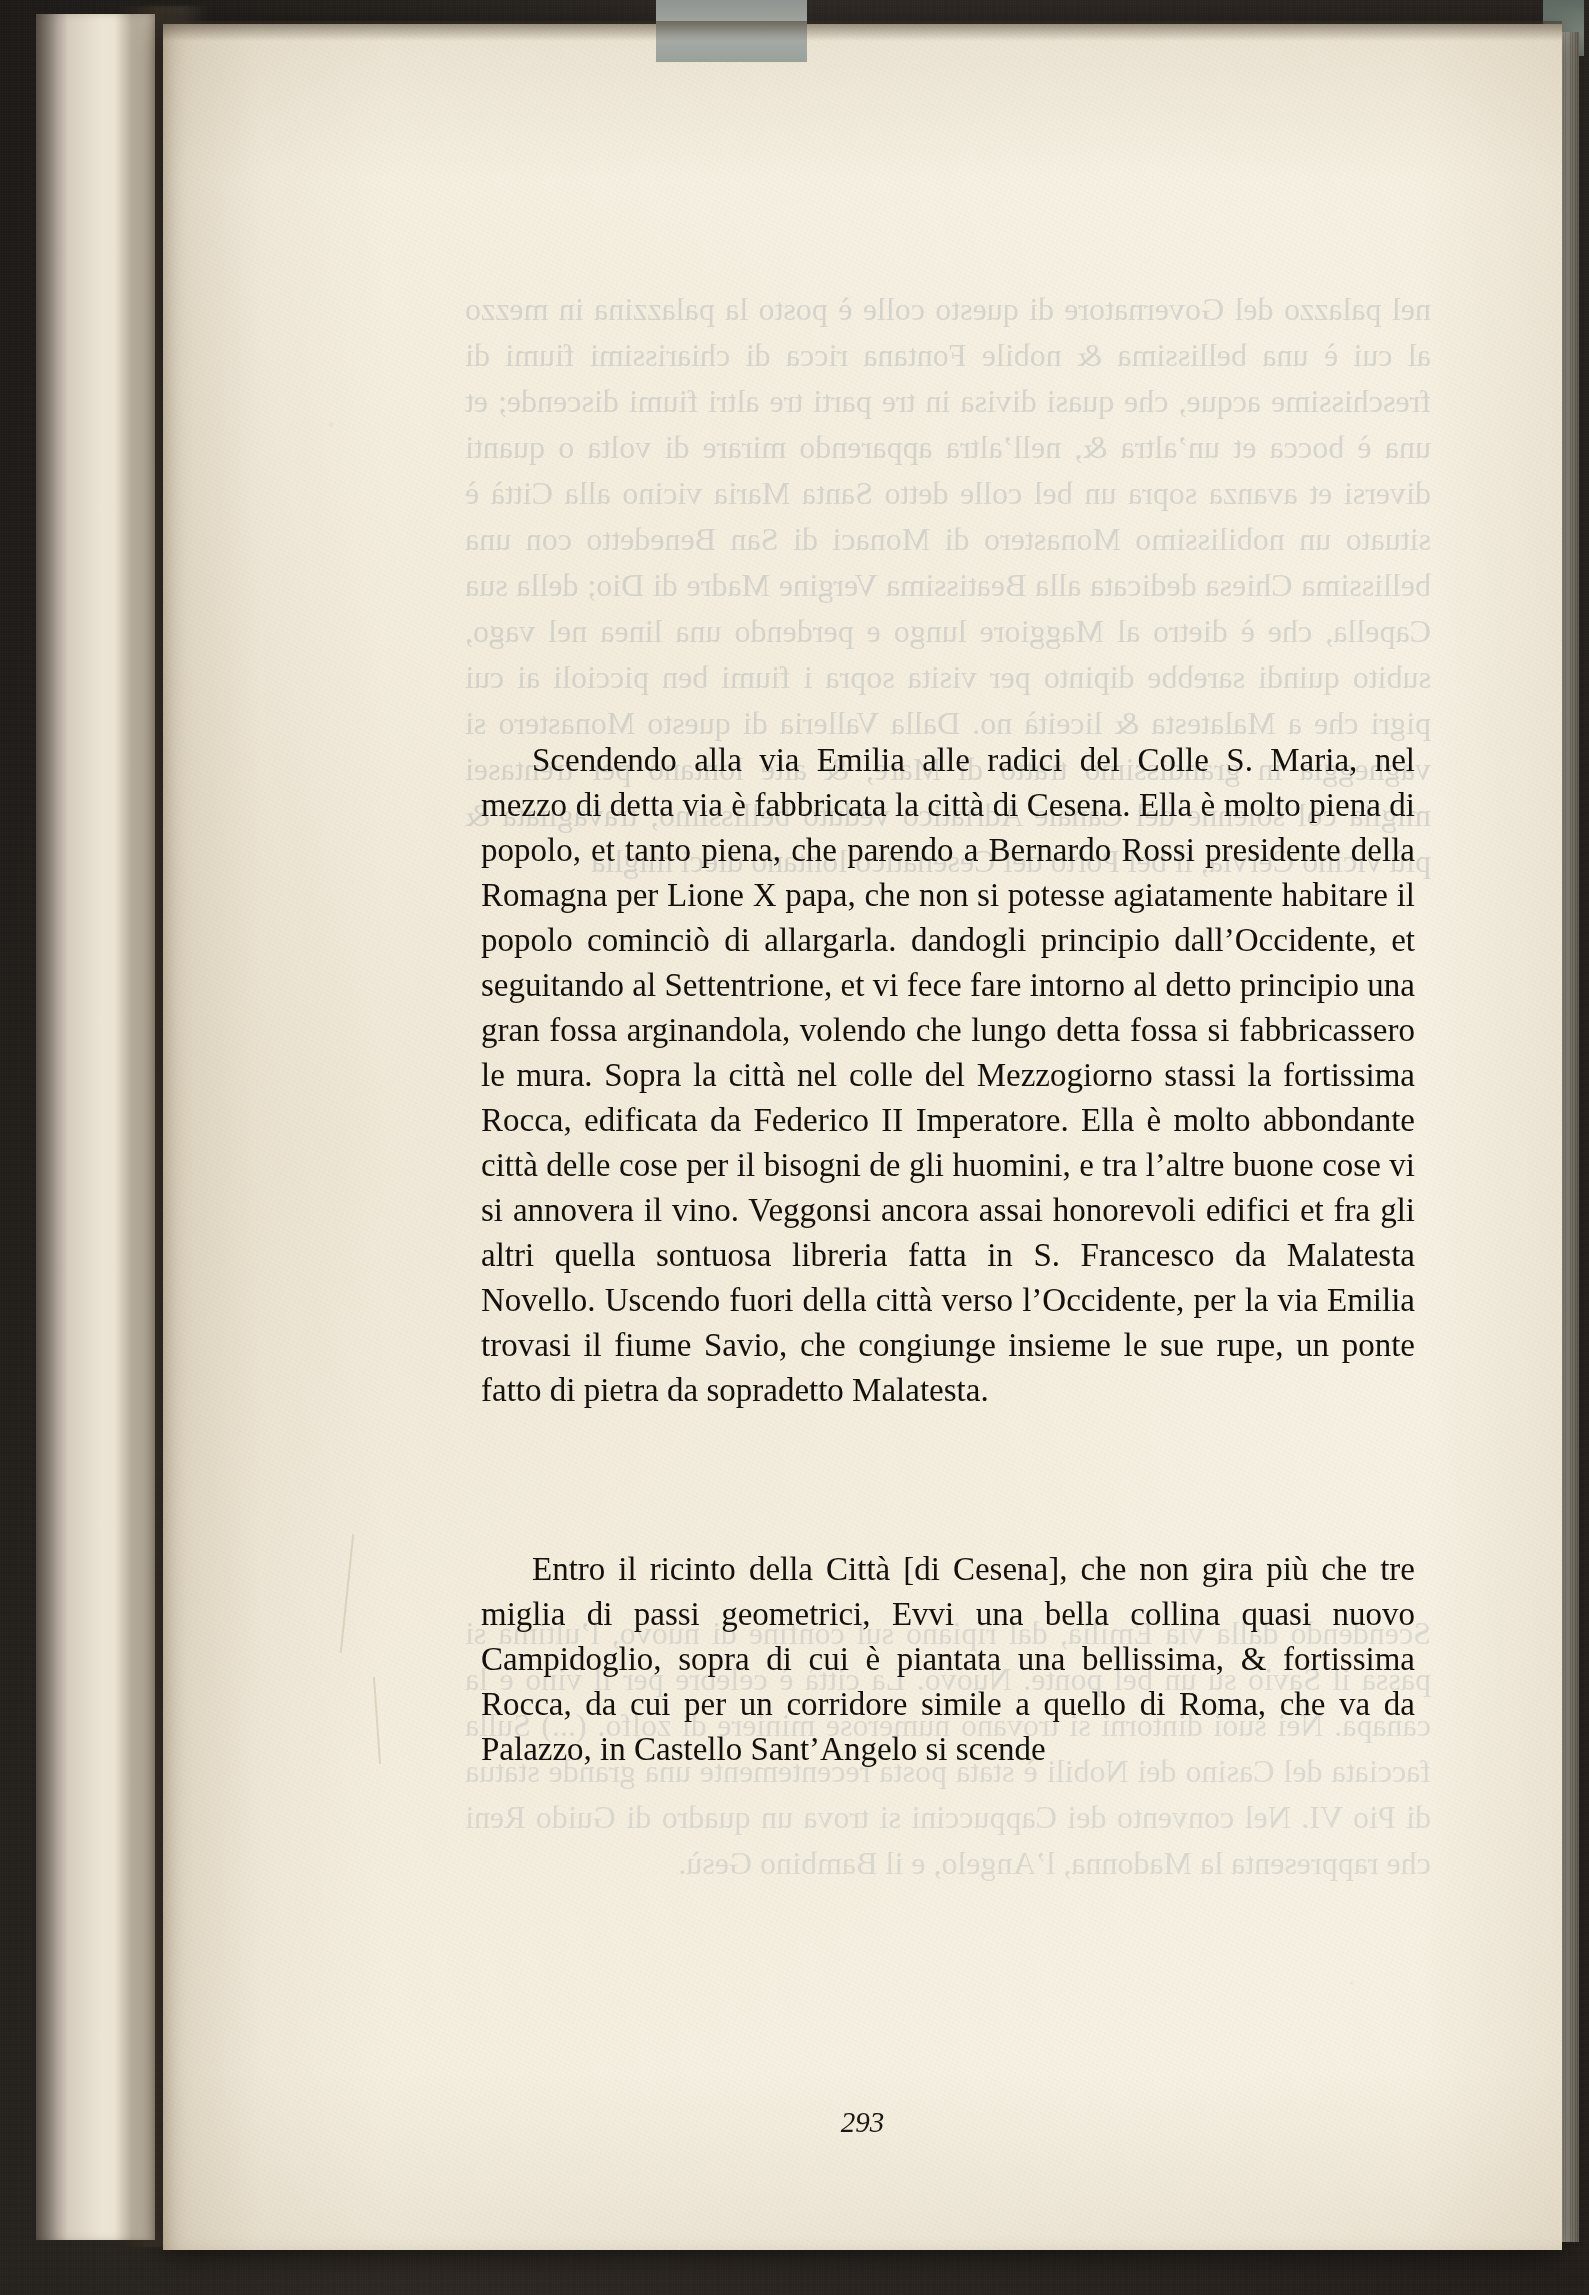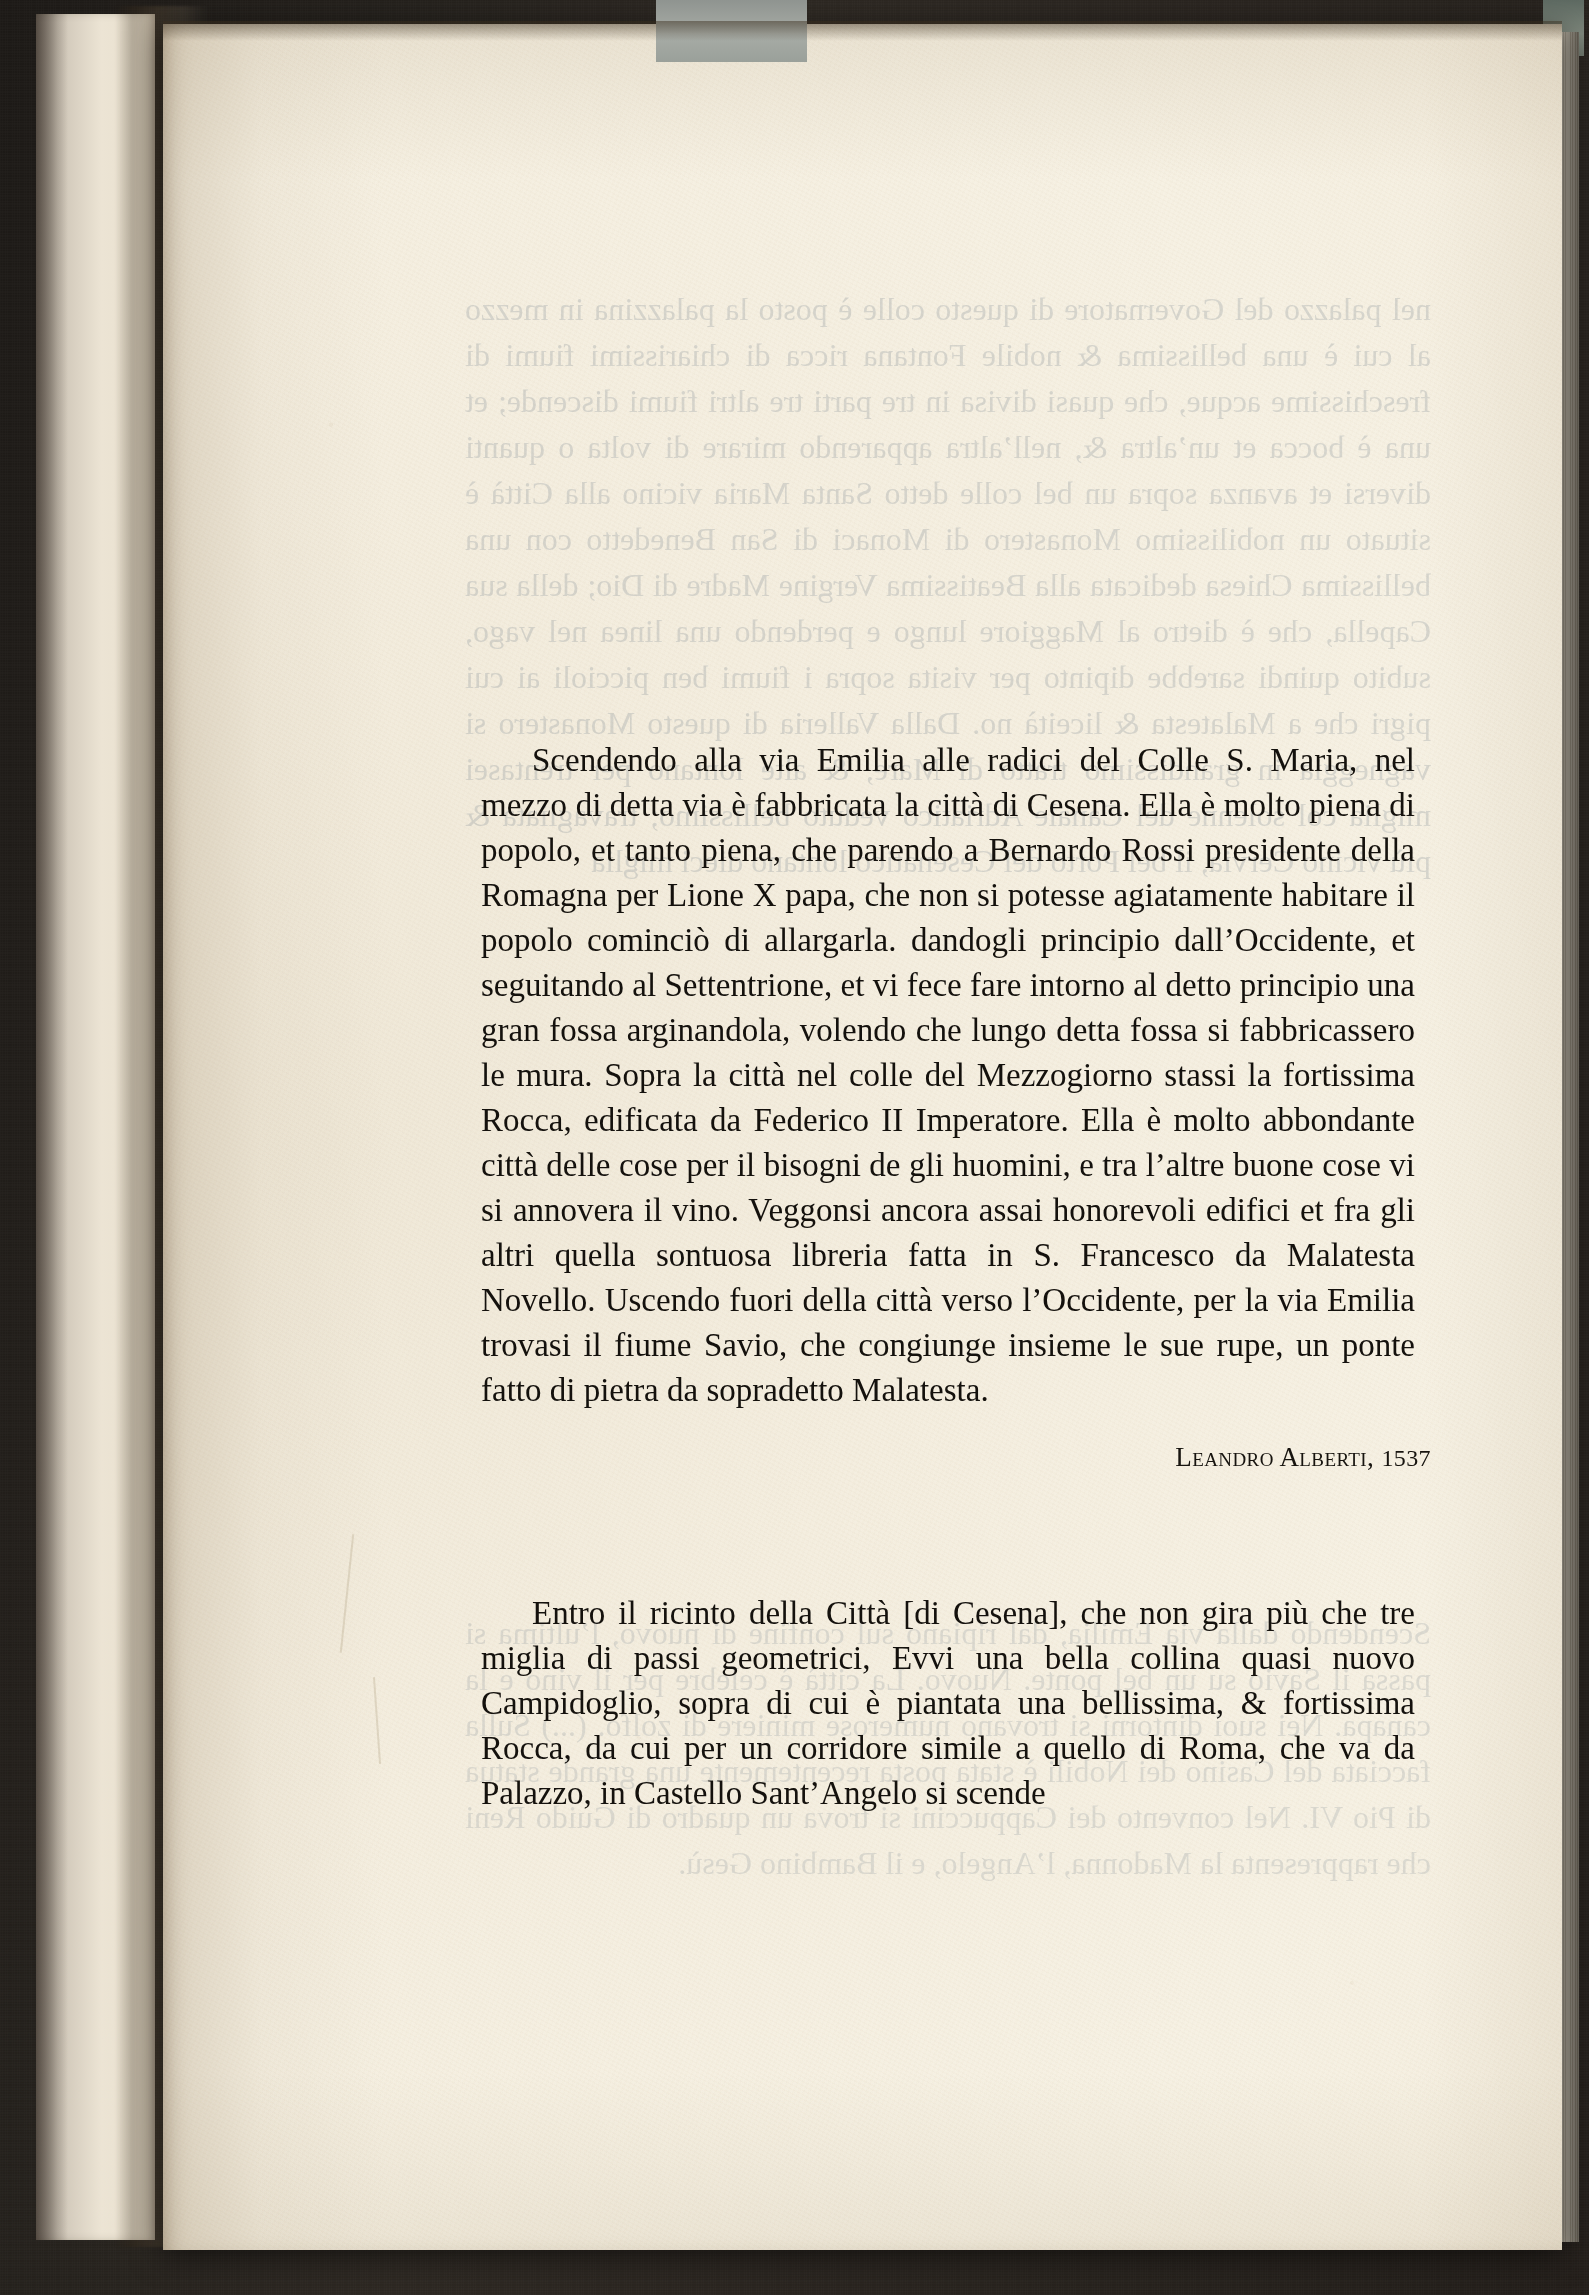--- a/index.html
+++ b/index.html
@@ -289,27 +289,25 @@
       <div class="bleed-block bleed-mid">Scendendo dalla via Emilia, dal ripiano sul confine di nuovo, l’ultima si passa il Savio su un bel ponte. Nuovo. La città è celebre per il vino e la canapa. Nei suoi dintorni si trovano numerose miniere di zolfo. (...) Sulla facciata del Casino dei Nobili è stata posta recentemente una grande statua di Pio VI. Nel convento dei Cappuccini si trova un quadro di Guido Reni che rappresenta la Madonna, l’Angelo, e il Bambino Gesù.</div>
 
       <div class="text-column">
 
 
         <div class="gap"></div>
         <div style="height:342px"></div>
 
         <p class="para">Scendendo alla via Emilia alle radici del Colle S. Maria, nel mezzo di detta via è fabbricata la città di Cesena. Ella è molto piena di popolo, et tanto piena, che parendo a Bernardo Rossi presidente della Romagna per Lione X papa, che non si potesse agiatamente habitare il popolo cominciò di allargarla. dandogli principio dall’Occidente, et seguitando al Settentrione, et vi fece fare intorno al detto principio una gran fossa arginandola, volendo che lungo detta fossa si fabbricassero le mura. Sopra la città nel colle del Mezzogiorno stassi la fortissima Rocca, edificata da Federico II Imperatore. Ella è molto abbondante città delle cose per il bisogni de gli huomini, e tra l’altre buone cose vi si annovera il vino. Veggonsi ancora assai honorevoli edifici et fra gli altri quella sontuosa libreria fatta in S. Francesco da Malatesta Novello. Uscendo fuori della città verso l’Occidente, per la via Emilia trovasi il fiume Savio, che congiunge insieme le sue rupe, un ponte fatto di pietra da sopradetto Malatesta.</p>
 
-        <div class="attribution">
-          <span>Leandro Alberti</span><span>,&nbsp;</span><span class="year">1537</span>
-        </div>
 
         <div class="gap"></div>
 
         <p class="para">Entro il ricinto della Città [di Cesena], che non gira più che tre miglia di passi geometrici, Evvi una bella collina quasi nuovo Campidoglio, sopra di cui è piantata una bellissima, &amp; fortissima Rocca, da cui per un corridore simile a quello di Roma, che va da Palazzo, in Castello Sant’Angelo si scende</p>
 
       </div>
 
+      <div class="page-number">293</div>
 
     </div>
   </div>
 </div>
 
 
 </body></html>

